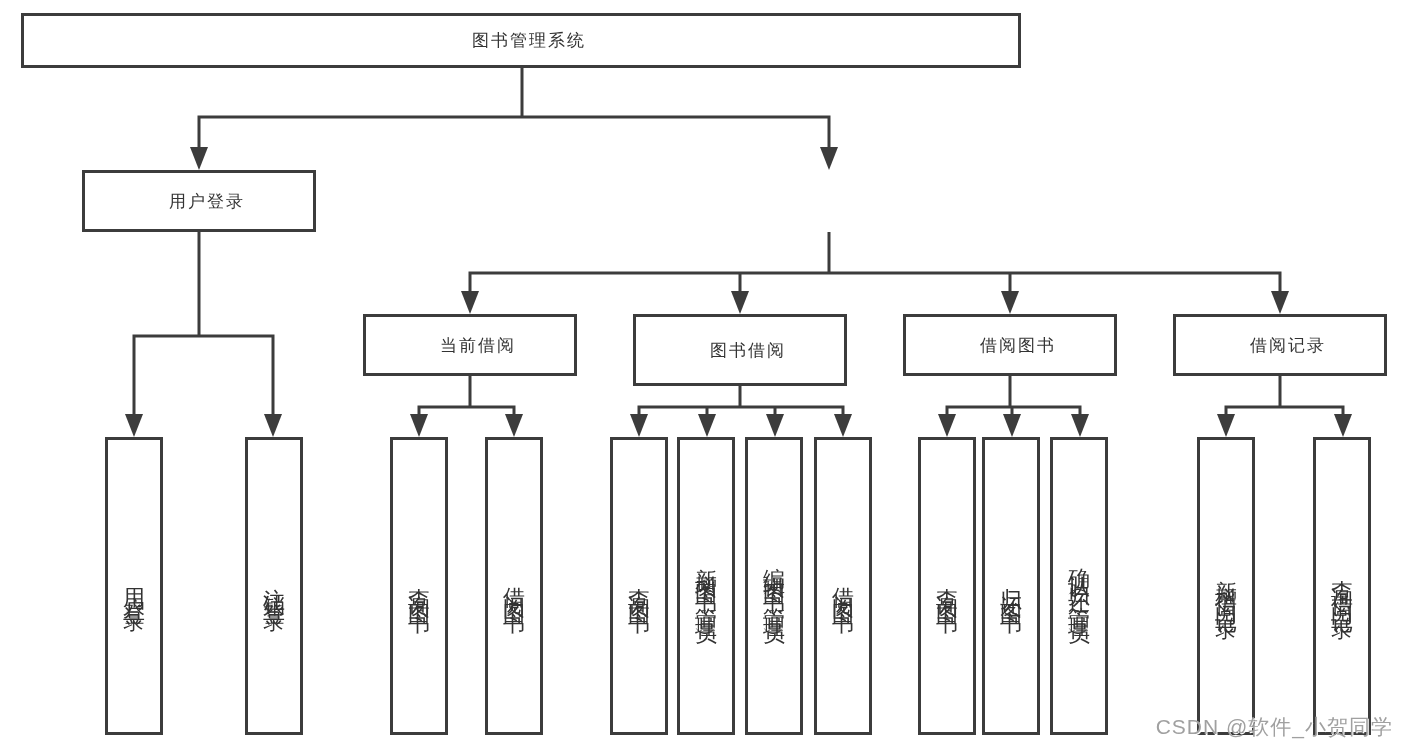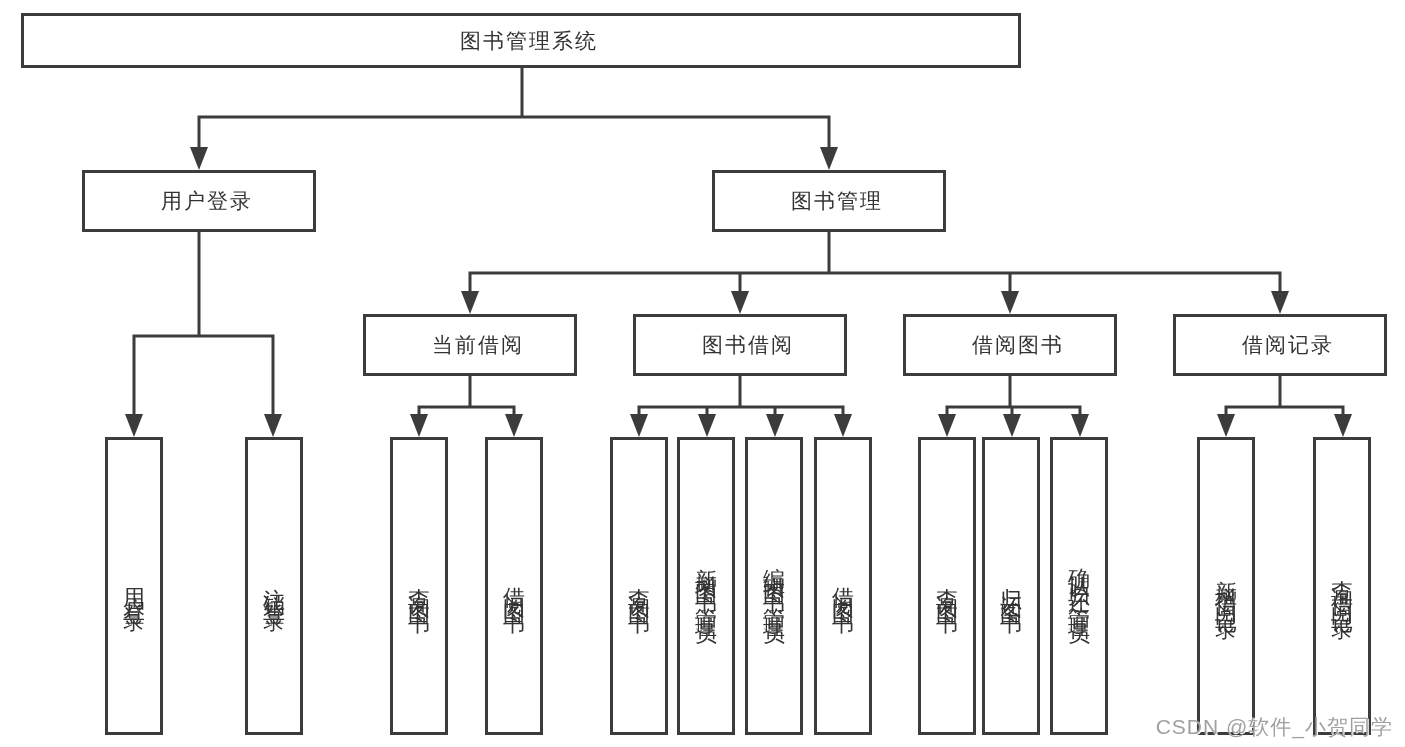--- a/index.html
+++ b/index.html
@@ -18,21 +18,21 @@
     overflow:hidden;
   }
   .connectors{position:absolute;left:0;top:0;width:1405px;height:747px;}
   .node{
     position:absolute;
     border:3px solid var(--line);
     background:var(--bg);
     display:flex;align-items:center;justify-content:center;
     color:var(--text);
   }
-  .hnode{font-size:21px;letter-spacing:2px;padding-left:16px;}
+  .hnode{font-size:17px;letter-spacing:2px;padding-left:16px;}
   .leaf{top:437px;width:58px;height:298px;}
   .vtext{
     writing-mode:vertical-rl;
     text-orientation:mixed;
     font-size:22px;
     letter-spacing:8px;
     line-height:1.0;
     color:var(--text);
     white-space:nowrap;
   }
@@ -109,28 +109,25 @@
     </g>
   </svg>
 
   <div class="node hnode" style="left:21px;top:13px;width:1000px;height:55px">
     <span>图书管理系统</span>
   </div>
 
   <div class="node hnode" style="left:82px;top:170px;width:234px;height:62px">
     <span>用户登录</span>
   </div>
-  <div class="node hnode" style="left:712px;top:170px;width:234px;height:62px">
-    <span>图书管理</span>
-  </div>
 
   <div class="node hnode" style="left:363px;top:314px;width:214px;height:62px">
     <span>当前借阅</span>
   </div>
-  <div class="node hnode" style="left:633px;top:314px;width:214px;height:62px">
+  <div class="node hnode" style="left:633px;top:314px;width:214px;height:72px">
     <span>图书借阅</span>
   </div>
   <div class="node hnode" style="left:903px;top:314px;width:214px;height:62px">
     <span>借阅图书</span>
   </div>
   <div class="node hnode" style="left:1173px;top:314px;width:214px;height:62px">
     <span>借阅记录</span>
   </div>
 
   <div class="node leaf" style="left:105px">

